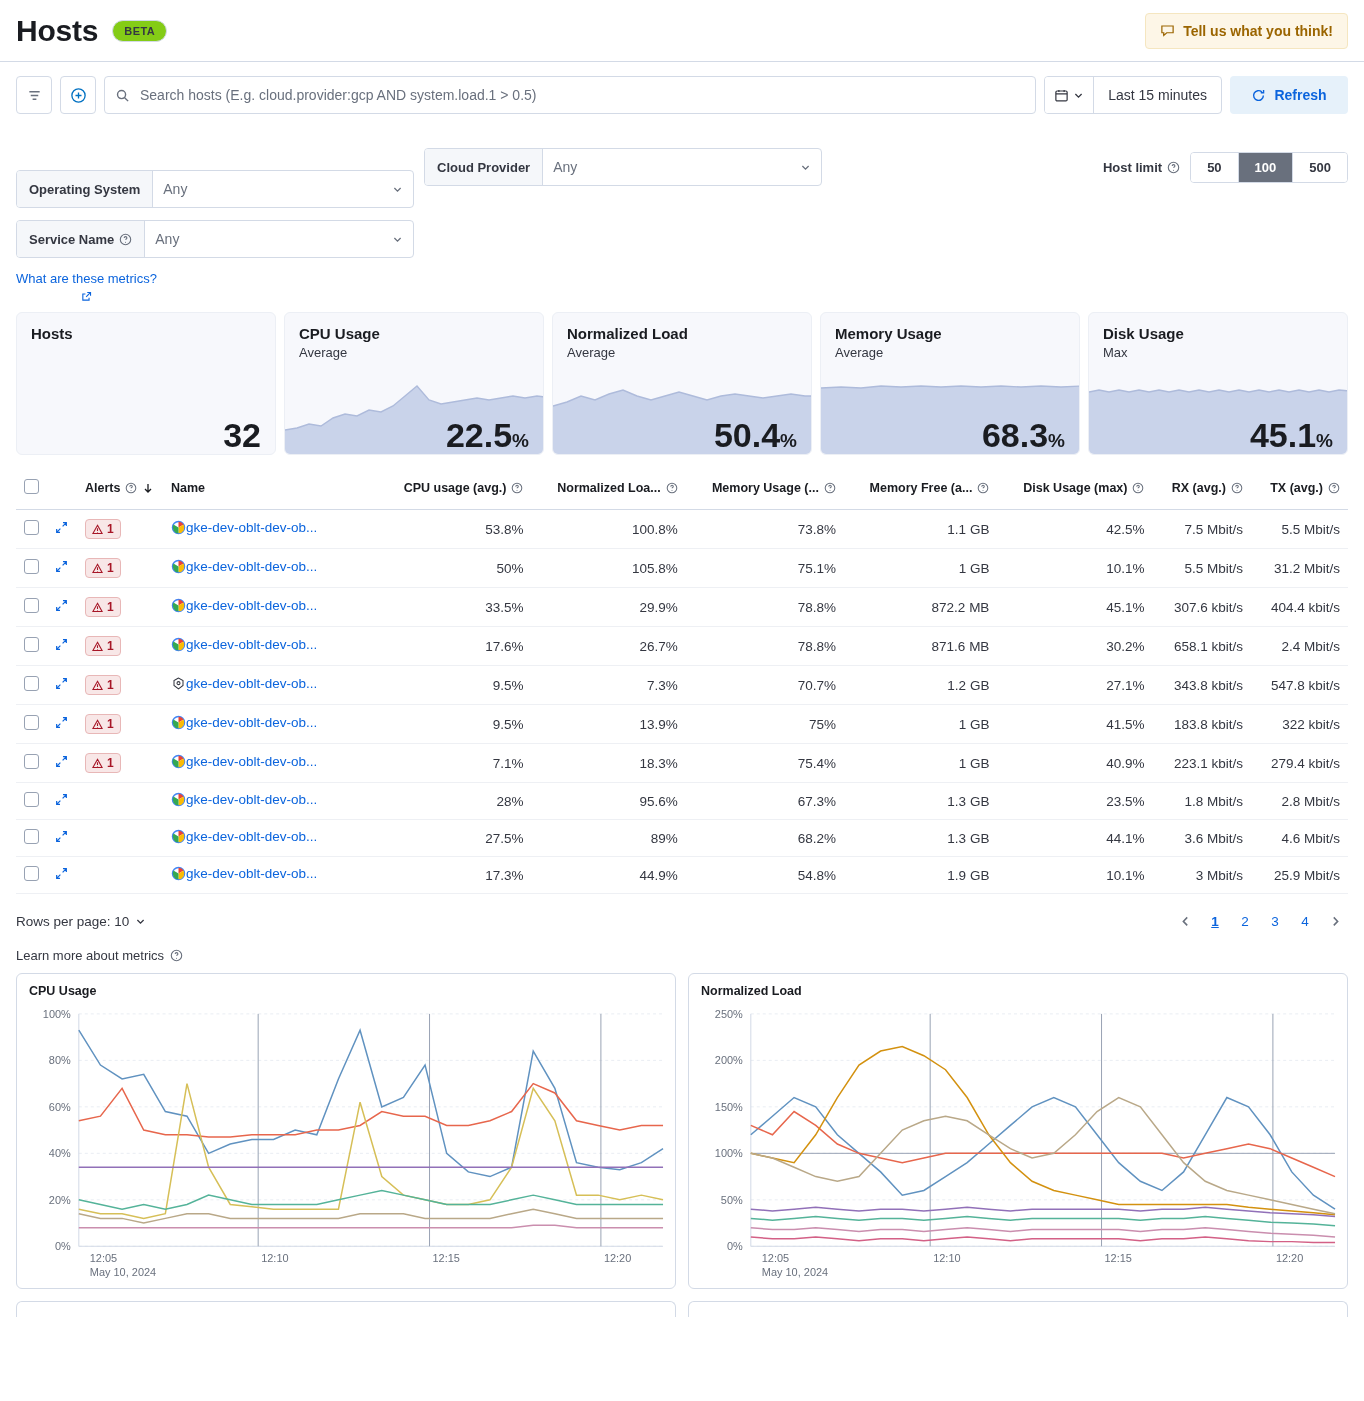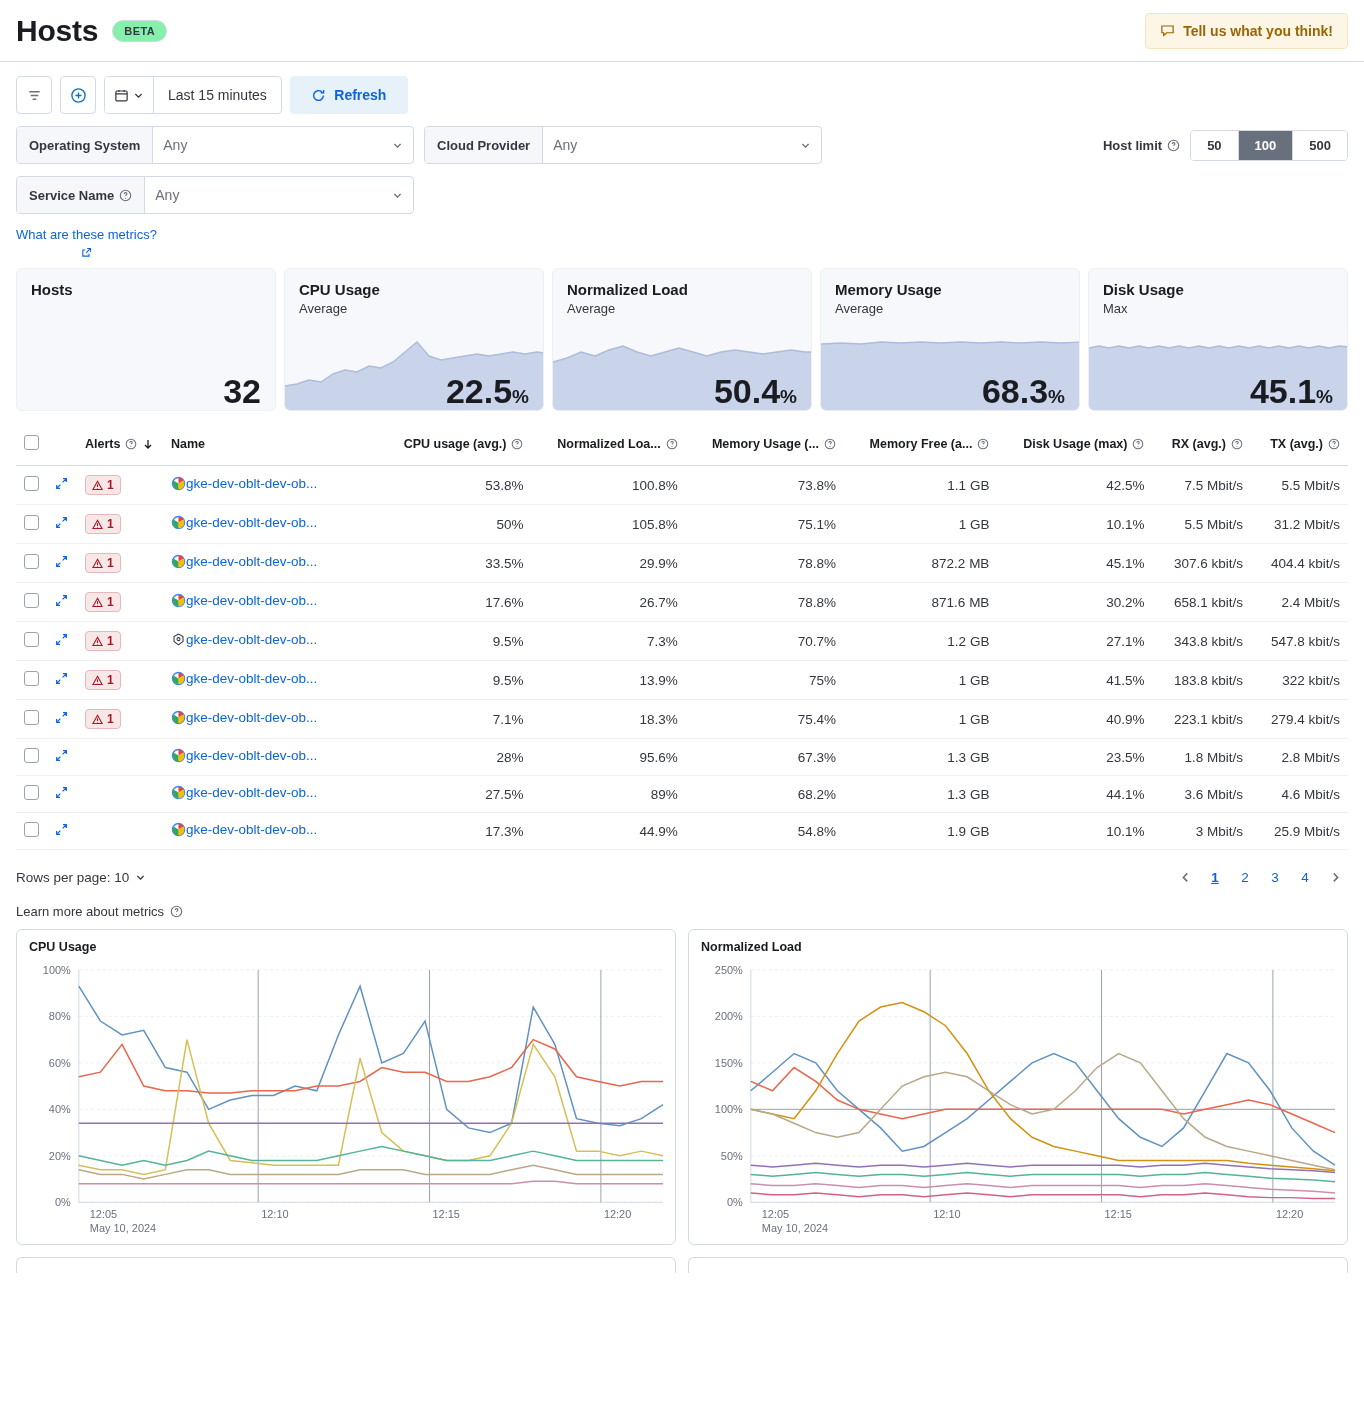--- a/index.html
+++ b/index.html
@@ -18,21 +18,21 @@
   .app-header {
     display: flex; align-items: center; justify-content: space-between;
     padding: 14px 16px 14px 16px;
     border-bottom: 1px solid #d3dae6;
     height: 62px;
   }
   .title-wrap { display: flex; align-items: center; gap: 14px; }
   .page-title { font-size: 30px; font-weight: 700; color: #1a1c21; letter-spacing: -0.2px; }
   .beta-badge {
     font-size: 11px; font-weight: 700; letter-spacing: .4px;
-    background: #86efac; color: #343741; border: 1px solid #d3dae6;
+    background: #84cc16; color: #343741; border: 1px solid #d3dae6;
     border-radius: 12px; padding: 4px 11px;
   }
   .feedback-btn {
     display: flex; align-items: center; gap: 8px;
     background: #fdf6e7; color: #9b6500; border: 1px solid #f5e6c0;
     border-radius: 4px; padding: 9px 14px; font-size: 14px; font-weight: 600;
     cursor: pointer;
   }
   .feedback-btn svg { display:block; }
 
@@ -79,21 +79,21 @@
   .combo-label {
     background: #f5f7fa; border-right: 1px solid #d3dae6; padding: 0 12px;
     display: flex; align-items: center; gap: 5px; font-size: 13px; font-weight: 600; color: #343741;
     white-space: nowrap;
   }
   .combo-value {
     display: flex; align-items: center; justify-content: space-between;
     min-width: 0; flex: 1; padding: 0 10px; font-size: 14px; color: #69707d; cursor: pointer;
   }
   .combo-value .caret { color: #69707d; margin-left: 14px; }
-  .combo.os { width: 398px; }
+  .combo.os { width: 398px; margin-top: 44px; }
   .combo.cp { width: 398px; }
   .combo.sn { width: 398px; }
   .host-limit {
     margin-left: auto; display: flex; align-items: center; gap: 10px;
   }
   .hl-label { font-size: 13px; font-weight: 600; color: #343741; display: flex; gap: 5px; align-items: center; }
   .hl-group { display: flex; border: 1px solid #d3dae6; border-radius: 4px; overflow: hidden; }
   .hl-btn {
     padding: 7px 16px; font-size: 13px; font-weight: 700; color: #343741; background: #fff;
     cursor: pointer; border-right: 1px solid #d3dae6;
@@ -214,20 +214,29 @@
           </svg>
         </span>
       </div>
       <div class="icon-btn primary">
         <span>
           <svg width="17" height="17" viewBox="0 0 18 18" fill="none" stroke="#0071c2" stroke-width="1.4">
             <circle cx="9" cy="9" r="7"></circle>
               <path d="M9 5.8v6.4M5.8 9h6.4"></path>
           </svg>
         </span>
+      </div>
+      <div class="search-box">
+        <span>
+          <svg width="15" height="15" viewBox="0 0 16 16" fill="none" stroke="#69707d" stroke-width="1.5">
+            <circle cx="7" cy="7" r="4.3"></circle>
+              <path d="M10.3 10.3 14 14"></path>
+          </svg>
+        </span>
+        <input type="text" value="" placeholder="Search hosts (E.g. cloud.provider:gcp AND system.load.1 &gt; 0.5)" style="">
       </div>
       <div class="date-picker">
         <div class="dp-cal">
           <span>
             <svg width="15" height="15" viewBox="0 0 16 16" fill="none" stroke="#343741" stroke-width="1.3">
               <rect x="2" y="3.2" width="12" height="10.5" rx="1.3"></rect>
                 <path d="M2 6.2h12M5.2 2v2.2M10.8 2v2.2"></path>
             </svg>
           </span>
           <span>

